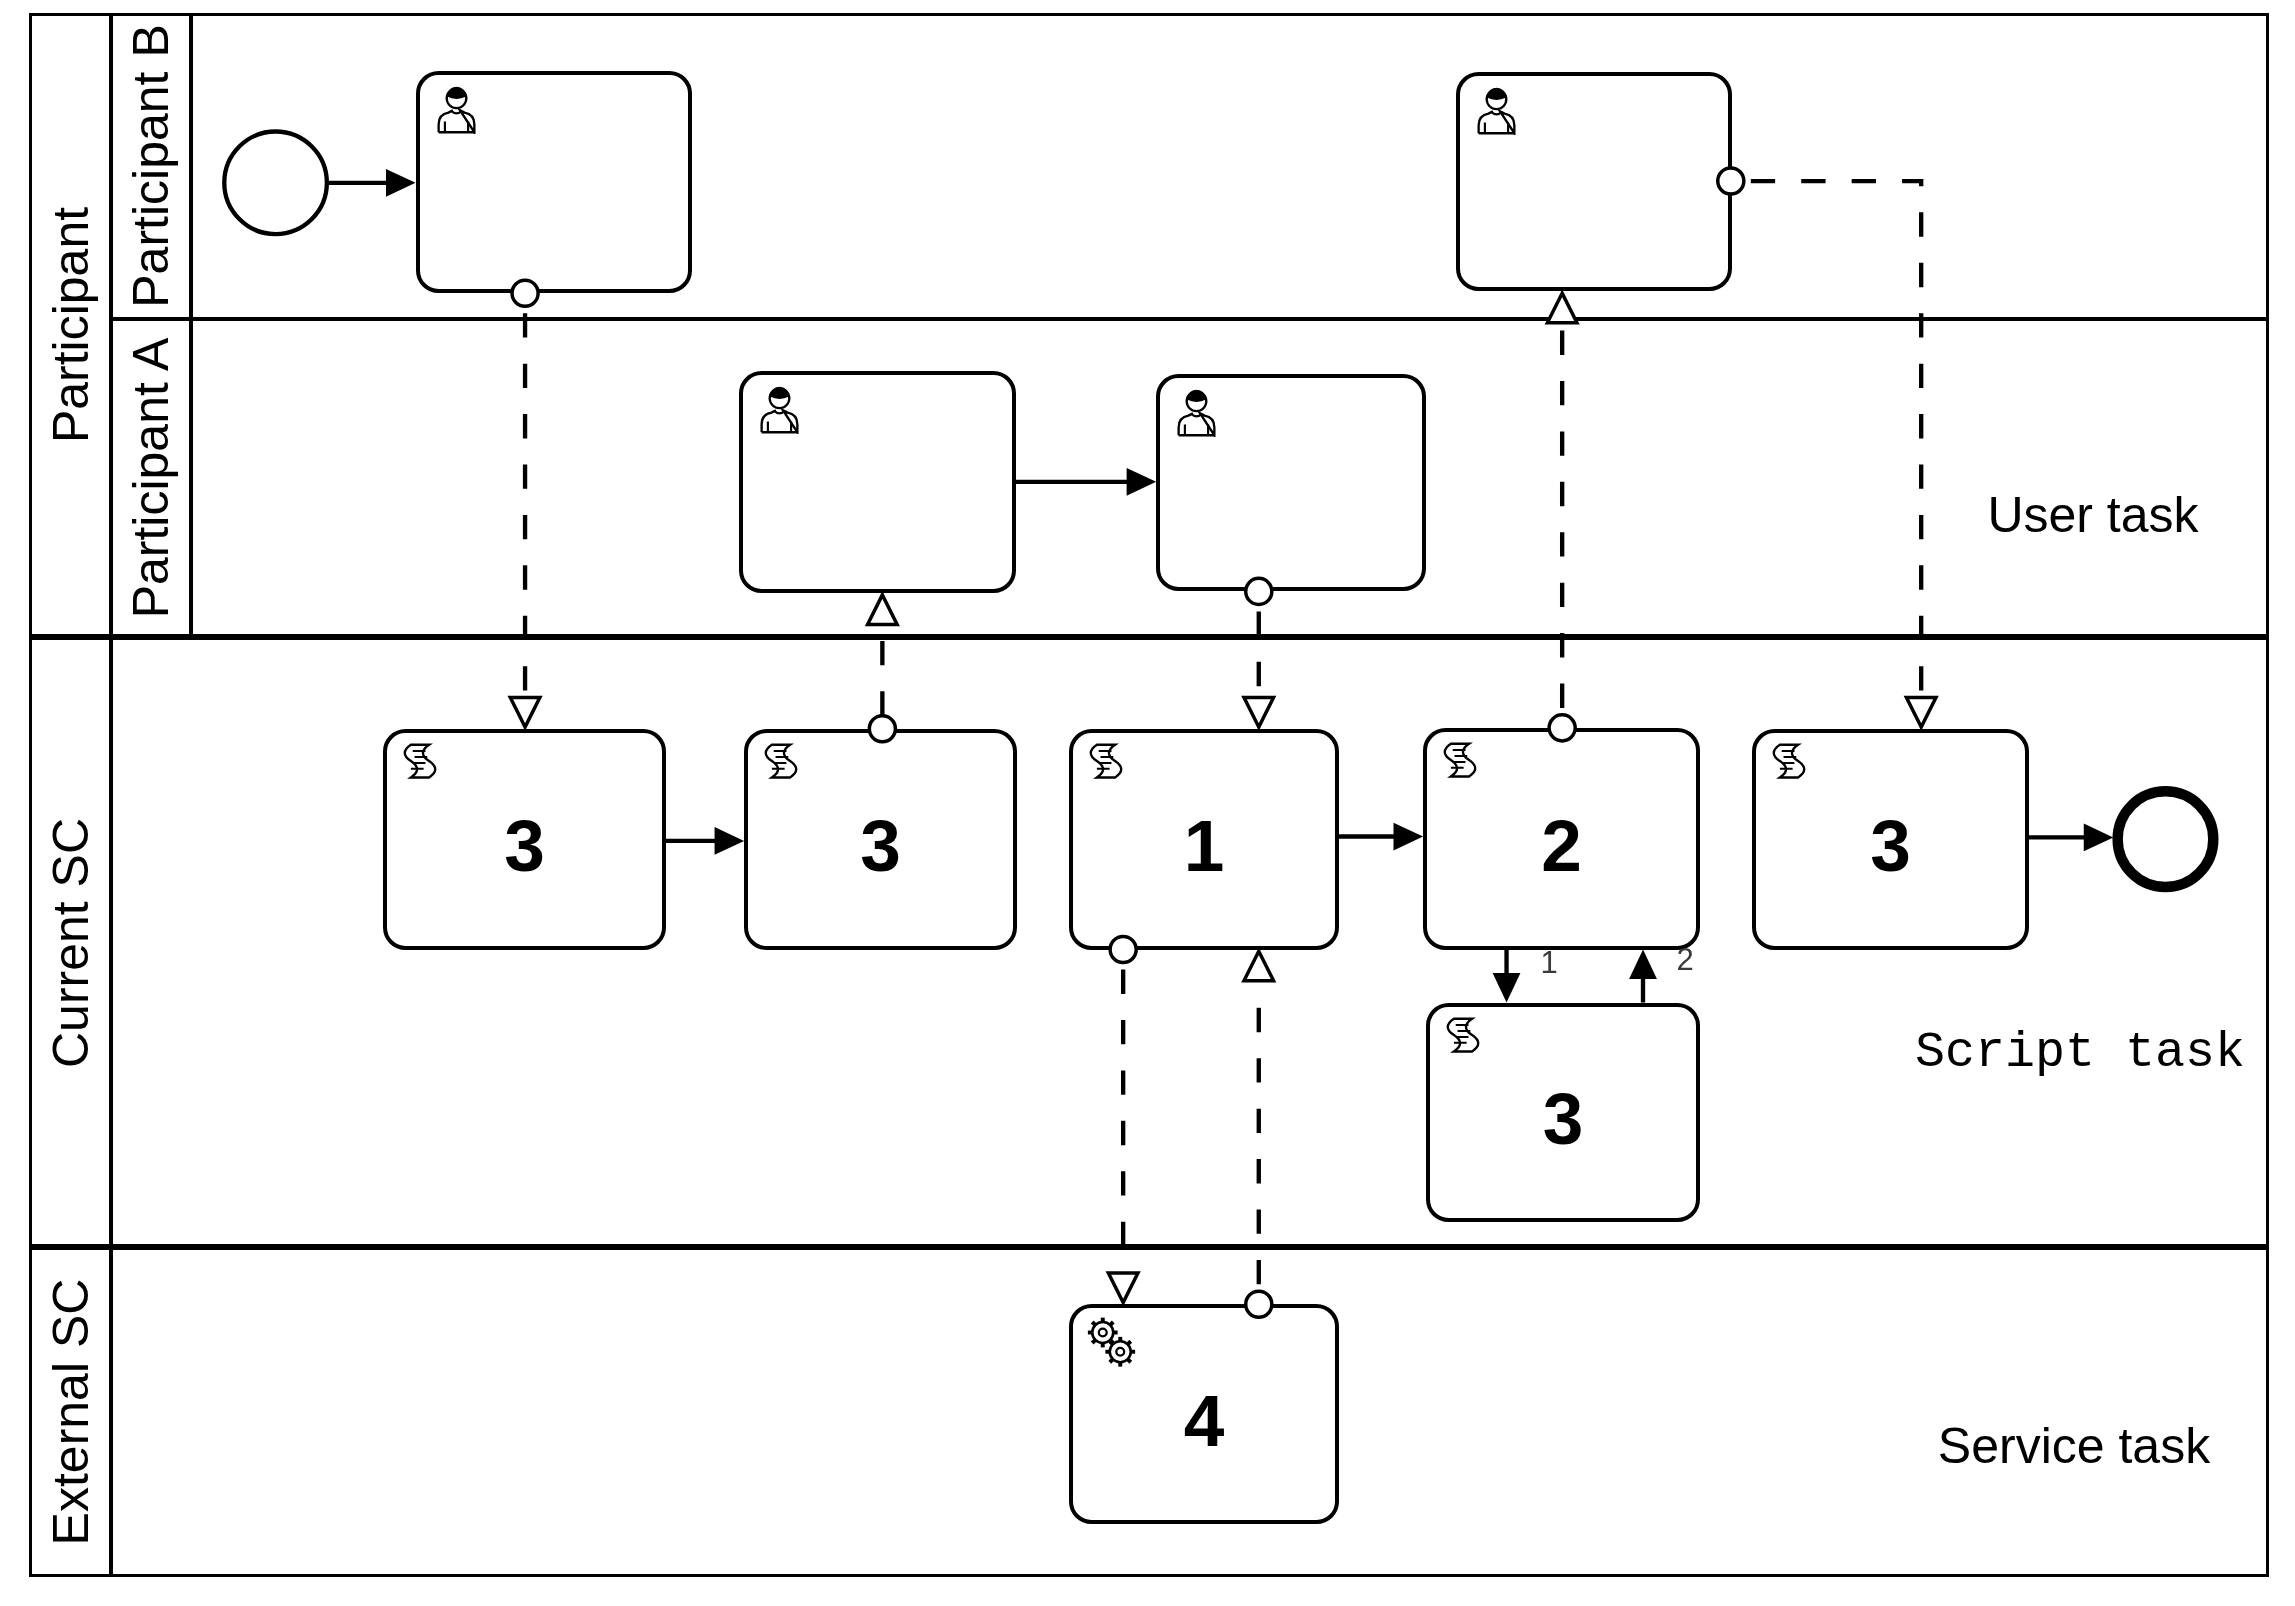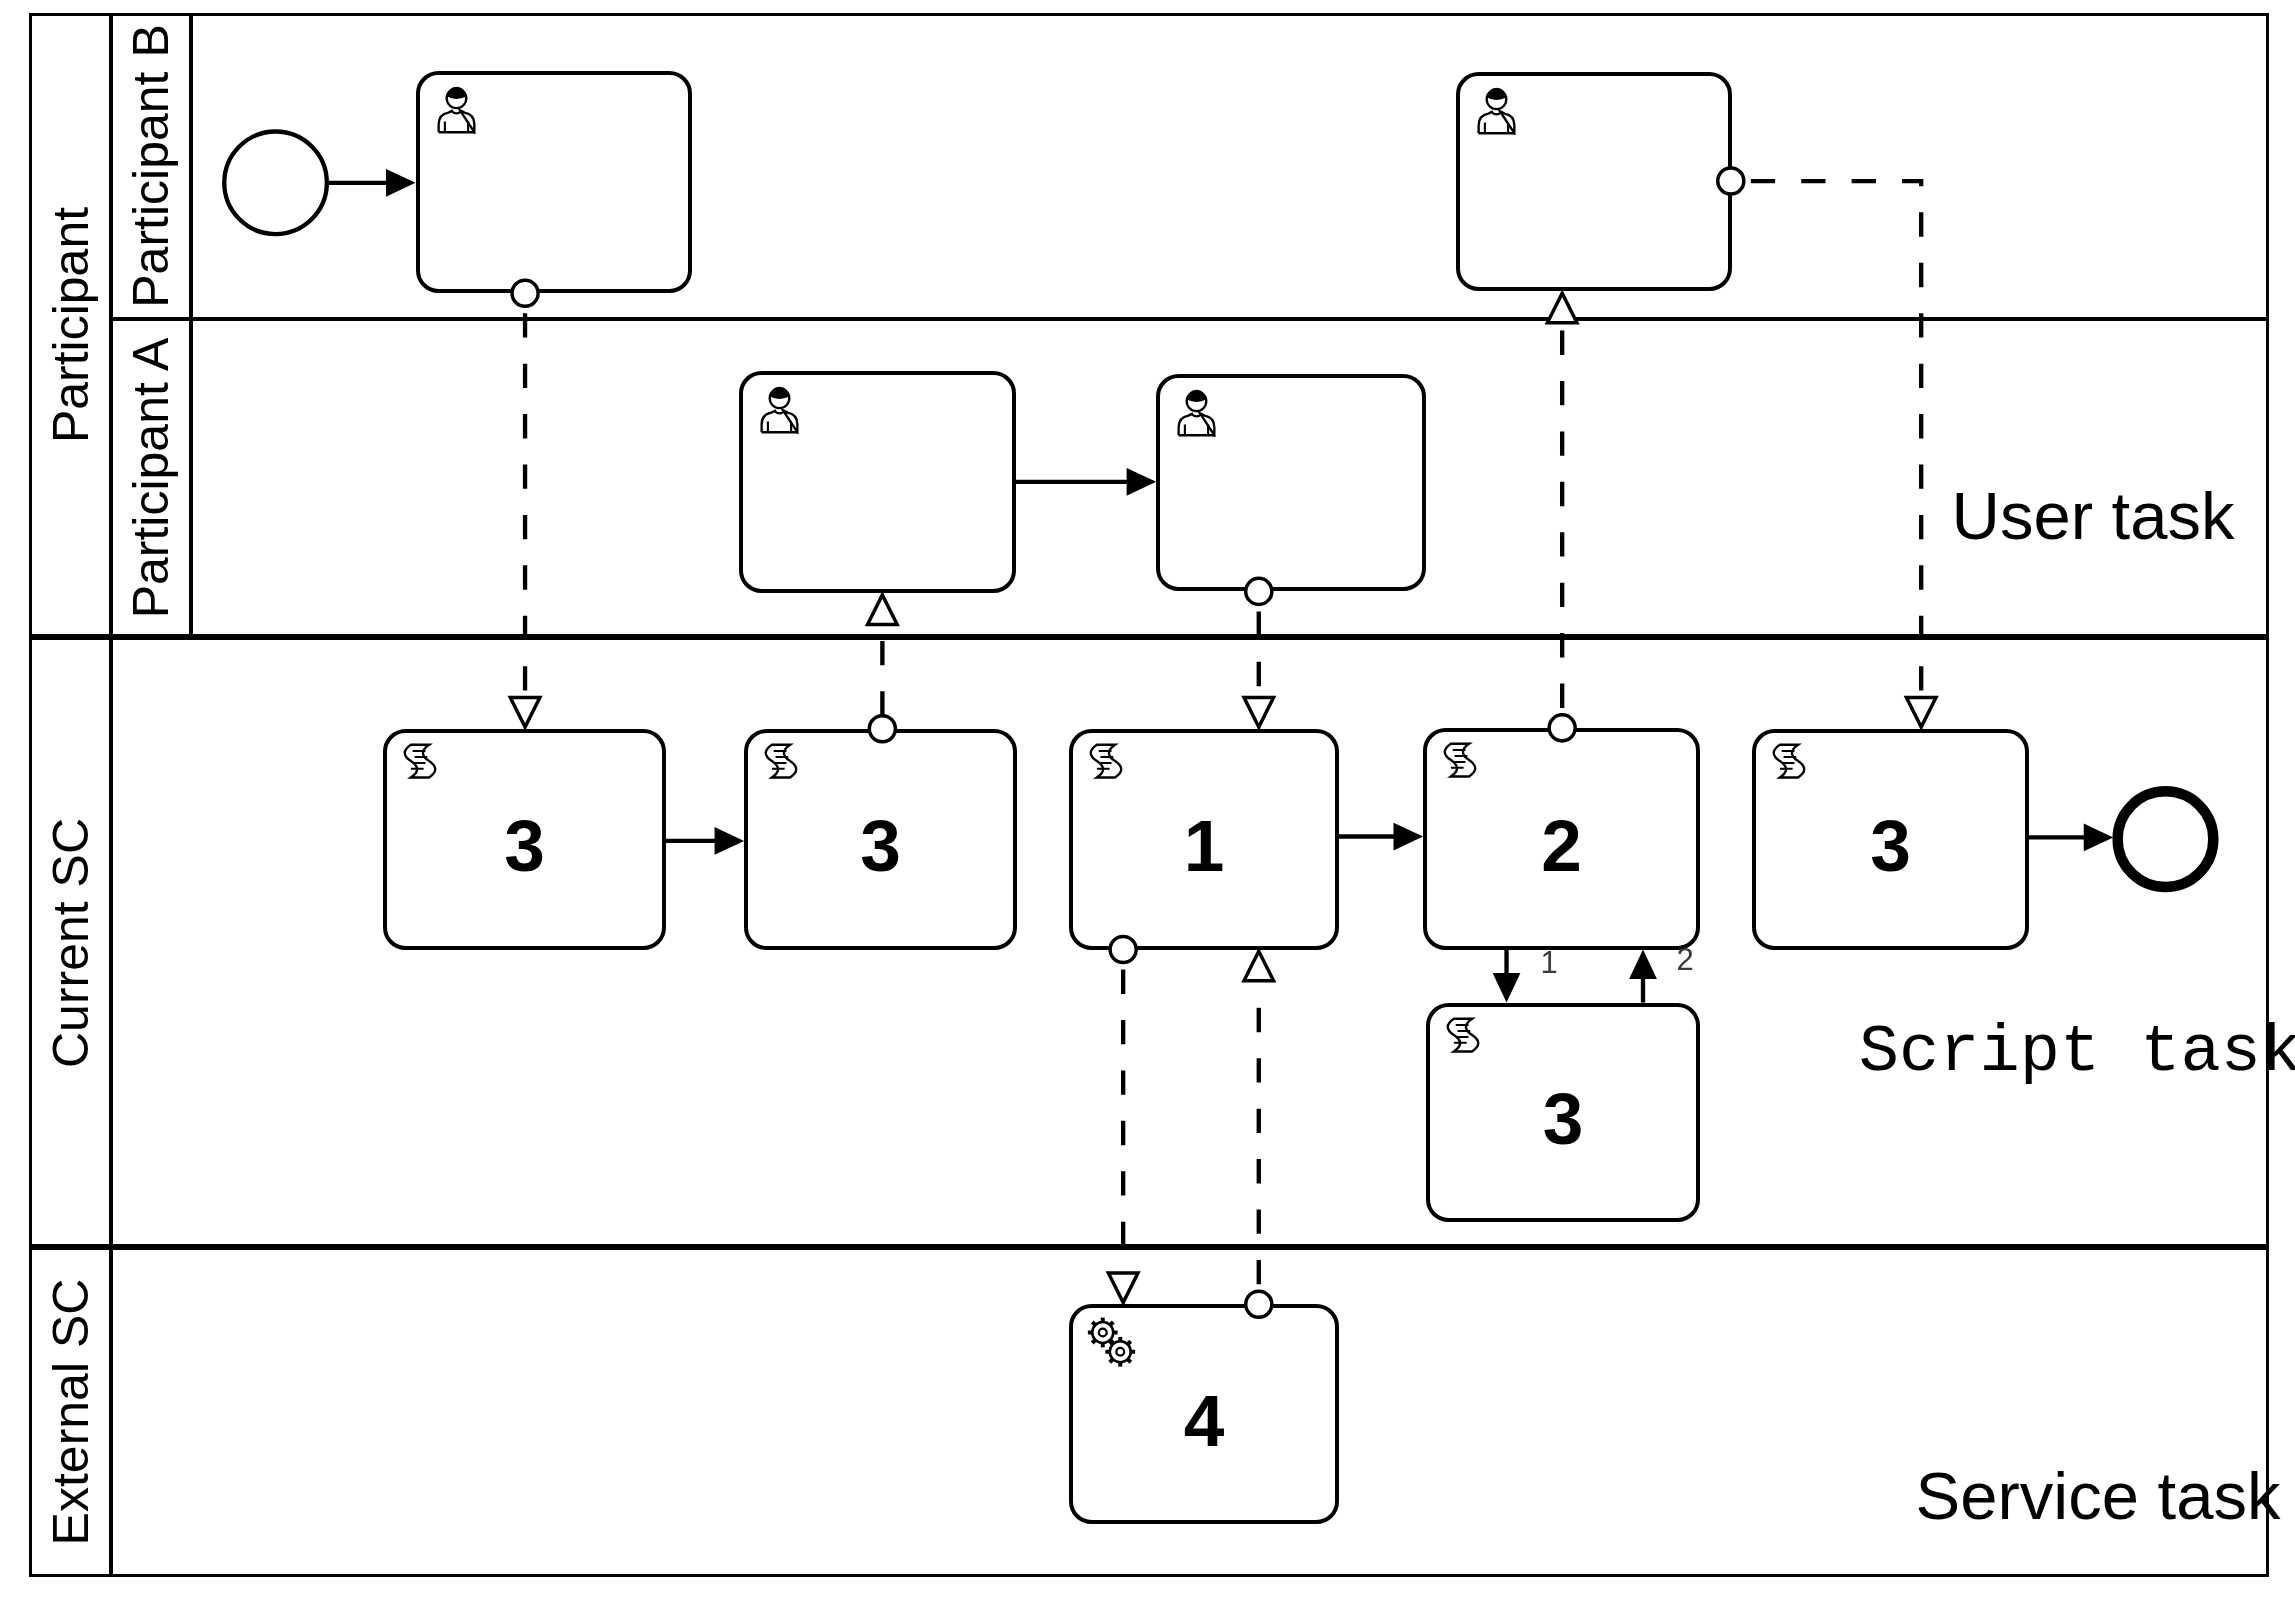--- a/index.html
+++ b/index.html
@@ -13,21 +13,21 @@
   .pool-label{position:absolute;transform:translate(-50%,-50%) rotate(-90deg);
               transform-origin:center;white-space:nowrap;font-size:50px;color:#000;}
 
   
   .task{position:absolute;border:4.3px solid #000;border-radius:22.6px;background:#fff;
         box-sizing:border-box;display:flex;align-items:center;justify-content:center;}
   .task .num{font-size:73px;font-weight:bold;color:#000;padding-top:12px;}
   .task-icon{position:absolute;left:12px;top:8.7px;}
 
   
-  .annotation{position:absolute;transform:translate(-50%,-50%);font-size:67px;color:#000;white-space:nowrap;}
+  .annotation{position:absolute;transform:translate(-50%,-50%);font-size:50px;color:#000;white-space:nowrap;}
 
   
   .flow-label{position:absolute;transform:translate(-50%,-50%);font-size:31px;color:#3a3a3a;}
 
   svg.connectors{position:absolute;left:0;top:0;pointer-events:none;}
 </style>
 </head>
 <body>
 
 <div id="stage">
@@ -259,16 +259,16 @@
       <circle cx="1448" cy="1500" r="15" fill="#fff" stroke="#000" stroke-width="4"></circle>
       <polygon points="1448,1094 1431,1128 1465,1128" fill="#fff" stroke="#000" stroke-width="4"></polygon>
     </g>
   </svg>
 
   <span class="flow-label" style="left:1549px;top:963px;">1</span>
   <span class="flow-label" style="left:1685px;top:960px;">2</span>
 
   <div class="annotation" style="left:2093px;top:515px;">User task</div>
   <div class="annotation" style="left:2080px;top:1052px;font-family:Liberation Mono, monospace;">Script task</div>
-  <div class="annotation" style="left:2074px;top:1495px;margin-left:24px;">Service task</div>
+  <div class="annotation" style="left:2074px;top:1446px;">Service task</div>
 
 </div>
 
 
 </body></html>

